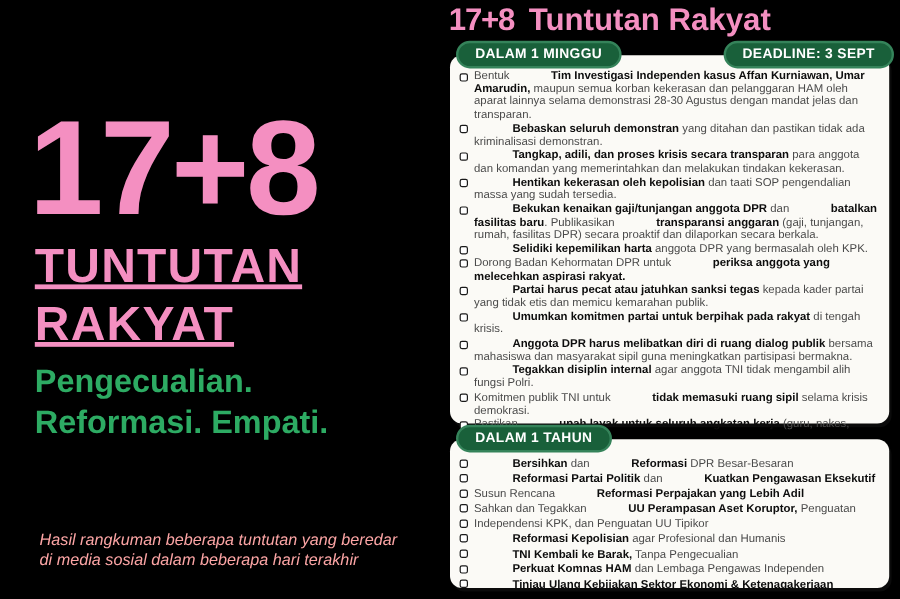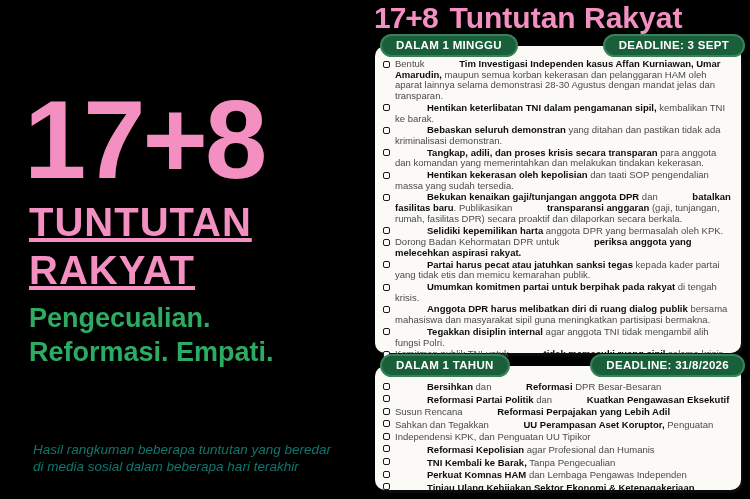--- a/index.html
+++ b/index.html
@@ -29,27 +29,27 @@
   }
   .tagline {
     position: absolute; left: 29px; top: 301px;
     font-size: 27px; line-height: 34px; font-weight: 700;
     color: var(--green, #2dab63);
   }
   .footnote {
     position: absolute; left: 33px; top: 441px;
     width: 320px;
     font-size: 13.5px; line-height: 17px; font-style: italic;
-    color: #0f766e;
+    color: #fca5a5;
   }
 
   
   .right-header {
     position: absolute; left: 374px; top: 1px;
-    font-size: 30px; font-weight: 800; color: var(--pink, #f48fc1);
+    font-size: 26px; font-weight: 800; color: var(--pink, #f48fc1);
     letter-spacing: 0px; white-space: nowrap;
   }
   .right-header .hnum { margin-right: 12px; letter-spacing: -1px; }
 
   .card {
     position: absolute; left: 375px;
     width: 366px;
     background: var(--card, #fbfaf6);
     border-radius: 10px;
     box-shadow: 2px 3px 0 rgba(20,20,20,0.55);
@@ -123,24 +123,20 @@
   <section class="card card1">
     <div class="pill pill-left">DALAM 1 MINGGU</div>
     <div class="pill pill-right">DEADLINE: 3 SEPT</div>
     <ul class="checklist">
         <li class="item">
           <span class="checkbox"></span>
           <span class="itext">Bentuk <b>Tim Investigasi Independen kasus Affan Kurniawan, Umar Amarudin,</b> maupun semua korban kekerasan dan pelanggaran HAM oleh aparat lainnya selama demonstrasi 28-30 Agustus dengan mandat jelas dan transparan.</span>
         </li>
         <li class="item">
           <span class="checkbox"></span>
-          <span class="itext"><b>Hentikan keterlibatan TNI dalam pengamanan sipil,</b> kembalikan TNI ke barak.</span>
-        </li>
-        <li class="item">
-          <span class="checkbox"></span>
           <span class="itext"><b>Bebaskan seluruh demonstran</b> yang ditahan dan pastikan tidak ada kriminalisasi demonstran.</span>
         </li>
         <li class="item">
           <span class="checkbox"></span>
           <span class="itext"><b>Tangkap, adili, dan proses krisis secara transparan</b> para anggota dan komandan yang memerintahkan dan melakukan tindakan kekerasan.</span>
         </li>
         <li class="item">
           <span class="checkbox"></span>
           <span class="itext"><b>Hentikan kekerasan oleh kepolisian</b> dan taati SOP pengendalian massa yang sudah tersedia.</span>
         </li>
@@ -186,21 +182,20 @@
         </li>
         <li class="item">
           <span class="checkbox"></span>
           <span class="itext">Buka <b>dialog dengan serikat buruh</b> untuk solusi upah minimum dan outsourcing.</span>
         </li>
       </ul>
   </section>
 
   <section class="card card2">
     <div class="pill pill-left">DALAM 1 TAHUN</div>
-    <div class="pill pill-right">DEADLINE: 31/8/2026</div>
     <ul class="checklist">
         <li class="item">
           <span class="checkbox"></span>
           <span class="itext"><b>Bersihkan</b> dan <b>Reformasi</b> DPR Besar-Besaran</span>
         </li>
         <li class="item">
           <span class="checkbox"></span>
           <span class="itext"><b>Reformasi Partai Politik</b> dan <b>Kuatkan Pengawasan Eksekutif</b></span>
         </li>
         <li class="item">

